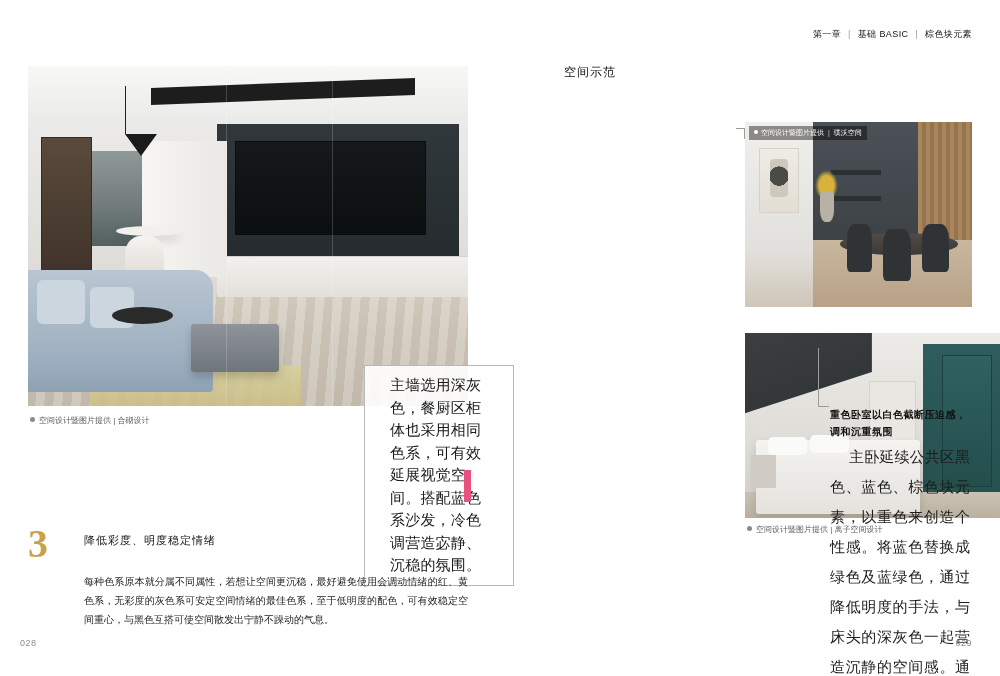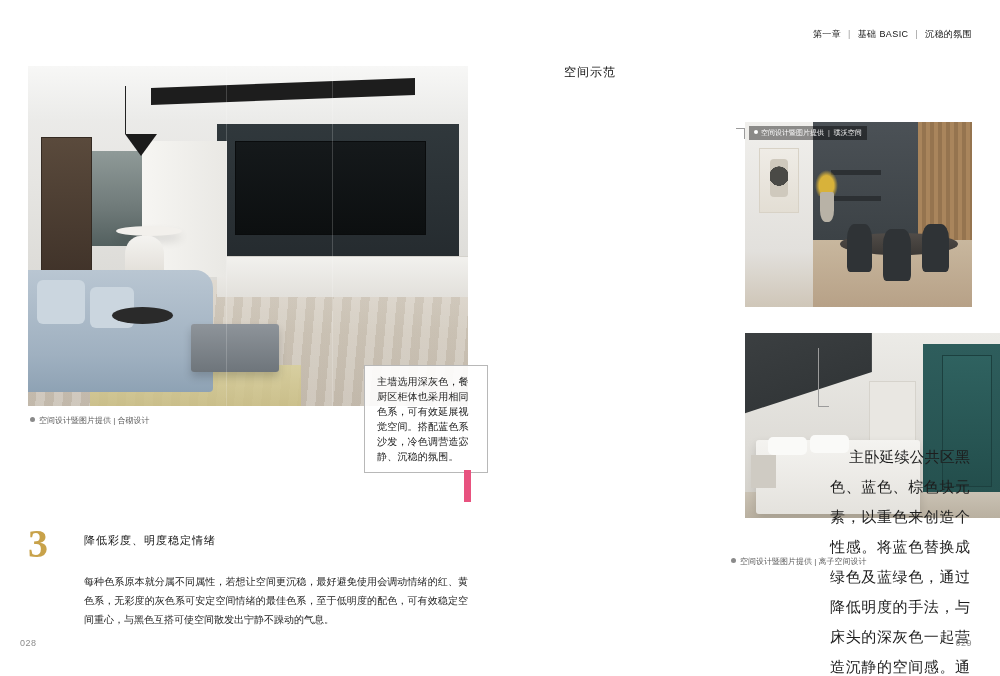--- a/index.html
+++ b/index.html
@@ -159,24 +159,24 @@
     margin-right: 4px;
     vertical-align: 1px;
   }
 
   
   .annot-left {
     position: absolute;
     left: 364px;
     top: 365px;
     width: 98px;
-    padding: 8px 12px;
+    padding: 8px 25px;
     border: 1px solid #b8b8b8;
     background: rgba(255,255,255,.9);
-    font-size: 10px;
+    font-size: 15px;
     line-height: 1.5;
     color: #1a1a1a;
     letter-spacing: .2px;
   }
   .pink-tab {
     position: absolute;
     left: 464px;
     top: 470px;
     width: 7px;
     height: 32px;
@@ -469,21 +469,21 @@
     <div class="folio folio-left">028</div>
   </div>
 
   <div class="page-right">
 
     <div class="running-head">
       <span>第一章</span>
       <span class="bar">|</span>
       <span>基础 BASIC</span>
       <span class="bar">|</span>
-      <span>沉稳的氛围</span>
+      <span>棕色块元素</span>
     </div>
 
     <div class="r-section-title">空间示范</div>
 
 
     <div class="leader2" style="left:236px; top:128px; width:8px; height:10px;"></div>
 
     <div class="rphoto1">
       <div class="p1-wall"></div>
       <div class="p1-woodwall"></div>
@@ -509,26 +509,27 @@
       <div class="p2-teal"></div>
       <div class="p2-door"></div>
       <div class="p2-shelfbox"></div>
       <div class="p2-floor"></div>
       <div class="p2-bed"></div>
       <div class="p2-pillow" style="left:8%;top:56%;width:14%;height:10%;"></div>
       <div class="p2-pillow" style="left:23%;top:55%;width:14%;height:10%;"></div>
       <div class="p2-nightstand"></div>
     </div>
 
-    <div class="photo-caption" style="left:231px; top:524px;margin-top:32px;">
+    <div class="photo-caption" style="left:247px; top:524px;">
       <span class="dot"></span><span>空间设计暨图片提供</span>
       <span>|</span>
       <span>离子空间设计</span>
     </div>
 
     <div class="leader" style="left:318px; top:348px; width:10px; height:58px;"></div>
 
+    <div class="r-sub-2">重色卧室以白色截断压迫感，调和沉重氛围</div>
     <div class="r-body-2">主卧延续公共区黑色、蓝色、棕色块元素，以重色来创造个性感。将蓝色替换成绿色及蓝绿色，通过降低明度的手法，与床头的深灰色一起营造沉静的空间感。通往楼上更衣间的扶手以白色切分画面，可减少连续性重色带来的压迫感。扶手上的勾缝也让视觉更为生动。</div>
 
     <div class="folio folio-right">029</div>
   </div>
 
 </div>
 
 </body></html>

